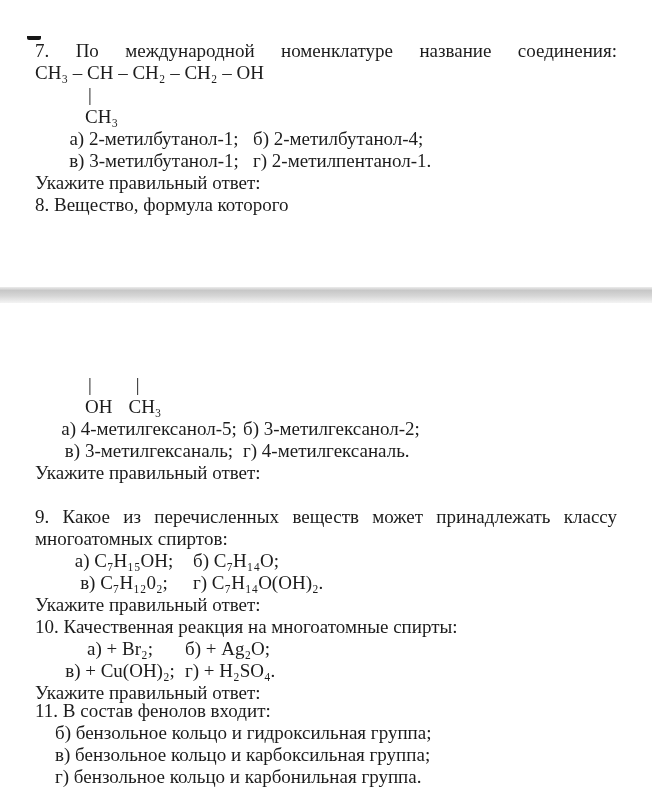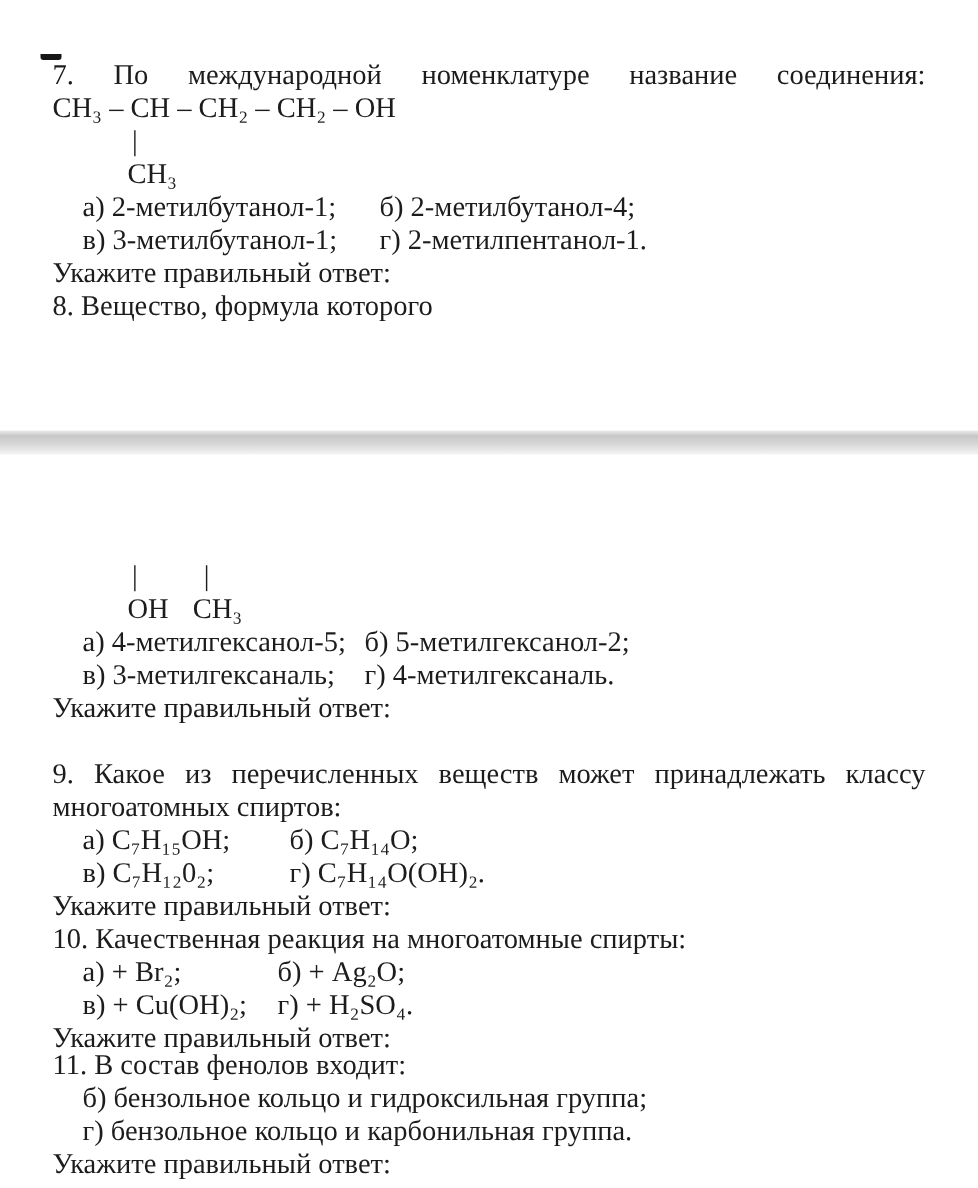--- a/index.html
+++ b/index.html
@@ -16,21 +16,21 @@
     overflow: hidden;
     background: #ffffff;
     margin-top: 36px;
   }
   .block { position: absolute; left: 35px; }
   .line { height: 22px; line-height: 22px; white-space: nowrap; }
   
   .stretch { width: 582px; text-align: justify; text-align-last: justify; white-space: normal; }
   
   .opt { padding-left: 20px; }
-  .c1 { display: inline-block; }
+  .c1 { display: inline-block; text-align: center; }
   .c1-198 { width: 198px; }
   .c1-188 { width: 188px; }
   .c1-138 { width: 138px; }
   .c1-130 { width: 130px; }
   
   .bond7   { padding-left: 53px; }
   .branch7 { padding-left: 50px; }
   .bond8a  { display: inline-block; margin-left: 53px; }
   .bond8b  { display: inline-block; margin-left: 44px; }
   .sub8a   { display: inline-block; margin-left: 50px; }
@@ -81,21 +81,21 @@
   <div class="page-break"></div>
 
   <div class="block" style="top:338px;">
     <div class="line">
       <span class="bond8a">|</span><span class="bond8b">|</span>
     </div>
     <div class="line">
       <span class="sub8a">OH</span><span class="sub8b">CH₃</span>
     </div>
     <div class="line opt">
-      <span class="c1 c1-188">а) 4-метилгексанол-5;</span><span>б) 5-метилгексанол-2;</span>
+      <span class="c1 c1-188">а) 4-метилгексанол-5;</span><span>б) 3-метилгексанол-2;</span>
     </div>
     <div class="line opt">
       <span class="c1 c1-188">в) 3-метилгексаналь;</span><span>г) 4-метилгексаналь.</span>
     </div>
     <div class="line prompt">Укажите правильный ответ:</div>
   </div>
 
   <div class="block" style="top:470px;">
     <div class="line stretch">9. Какое из перечисленных веществ может принадлежать классу</div>
     <div class="line">многоатомных спиртов:</div>
@@ -115,17 +115,18 @@
     </div>
     <div class="line opt">
       <span class="c1 c1-130">в) + Cu(OH)₂;</span><span>г) + H₂SO₄.</span>
     </div>
     <div class="line prompt">Укажите правильный ответ:</div>
   </div>
 
   <div class="block" style="top:664px;">
     <div class="line">11. В состав фенолов входит:</div>
     <div class="line opt">б) бензольное кольцо и гидроксильная группа;</div>
+    <div class="line opt">в) бензольное кольцо и карбоксильная группа;</div>
     <div class="line opt">г) бензольное кольцо и карбонильная группа.</div>
     <div class="line prompt">Укажите правильный ответ:</div>
   </div>
 
 </div>
 
 </body></html>

